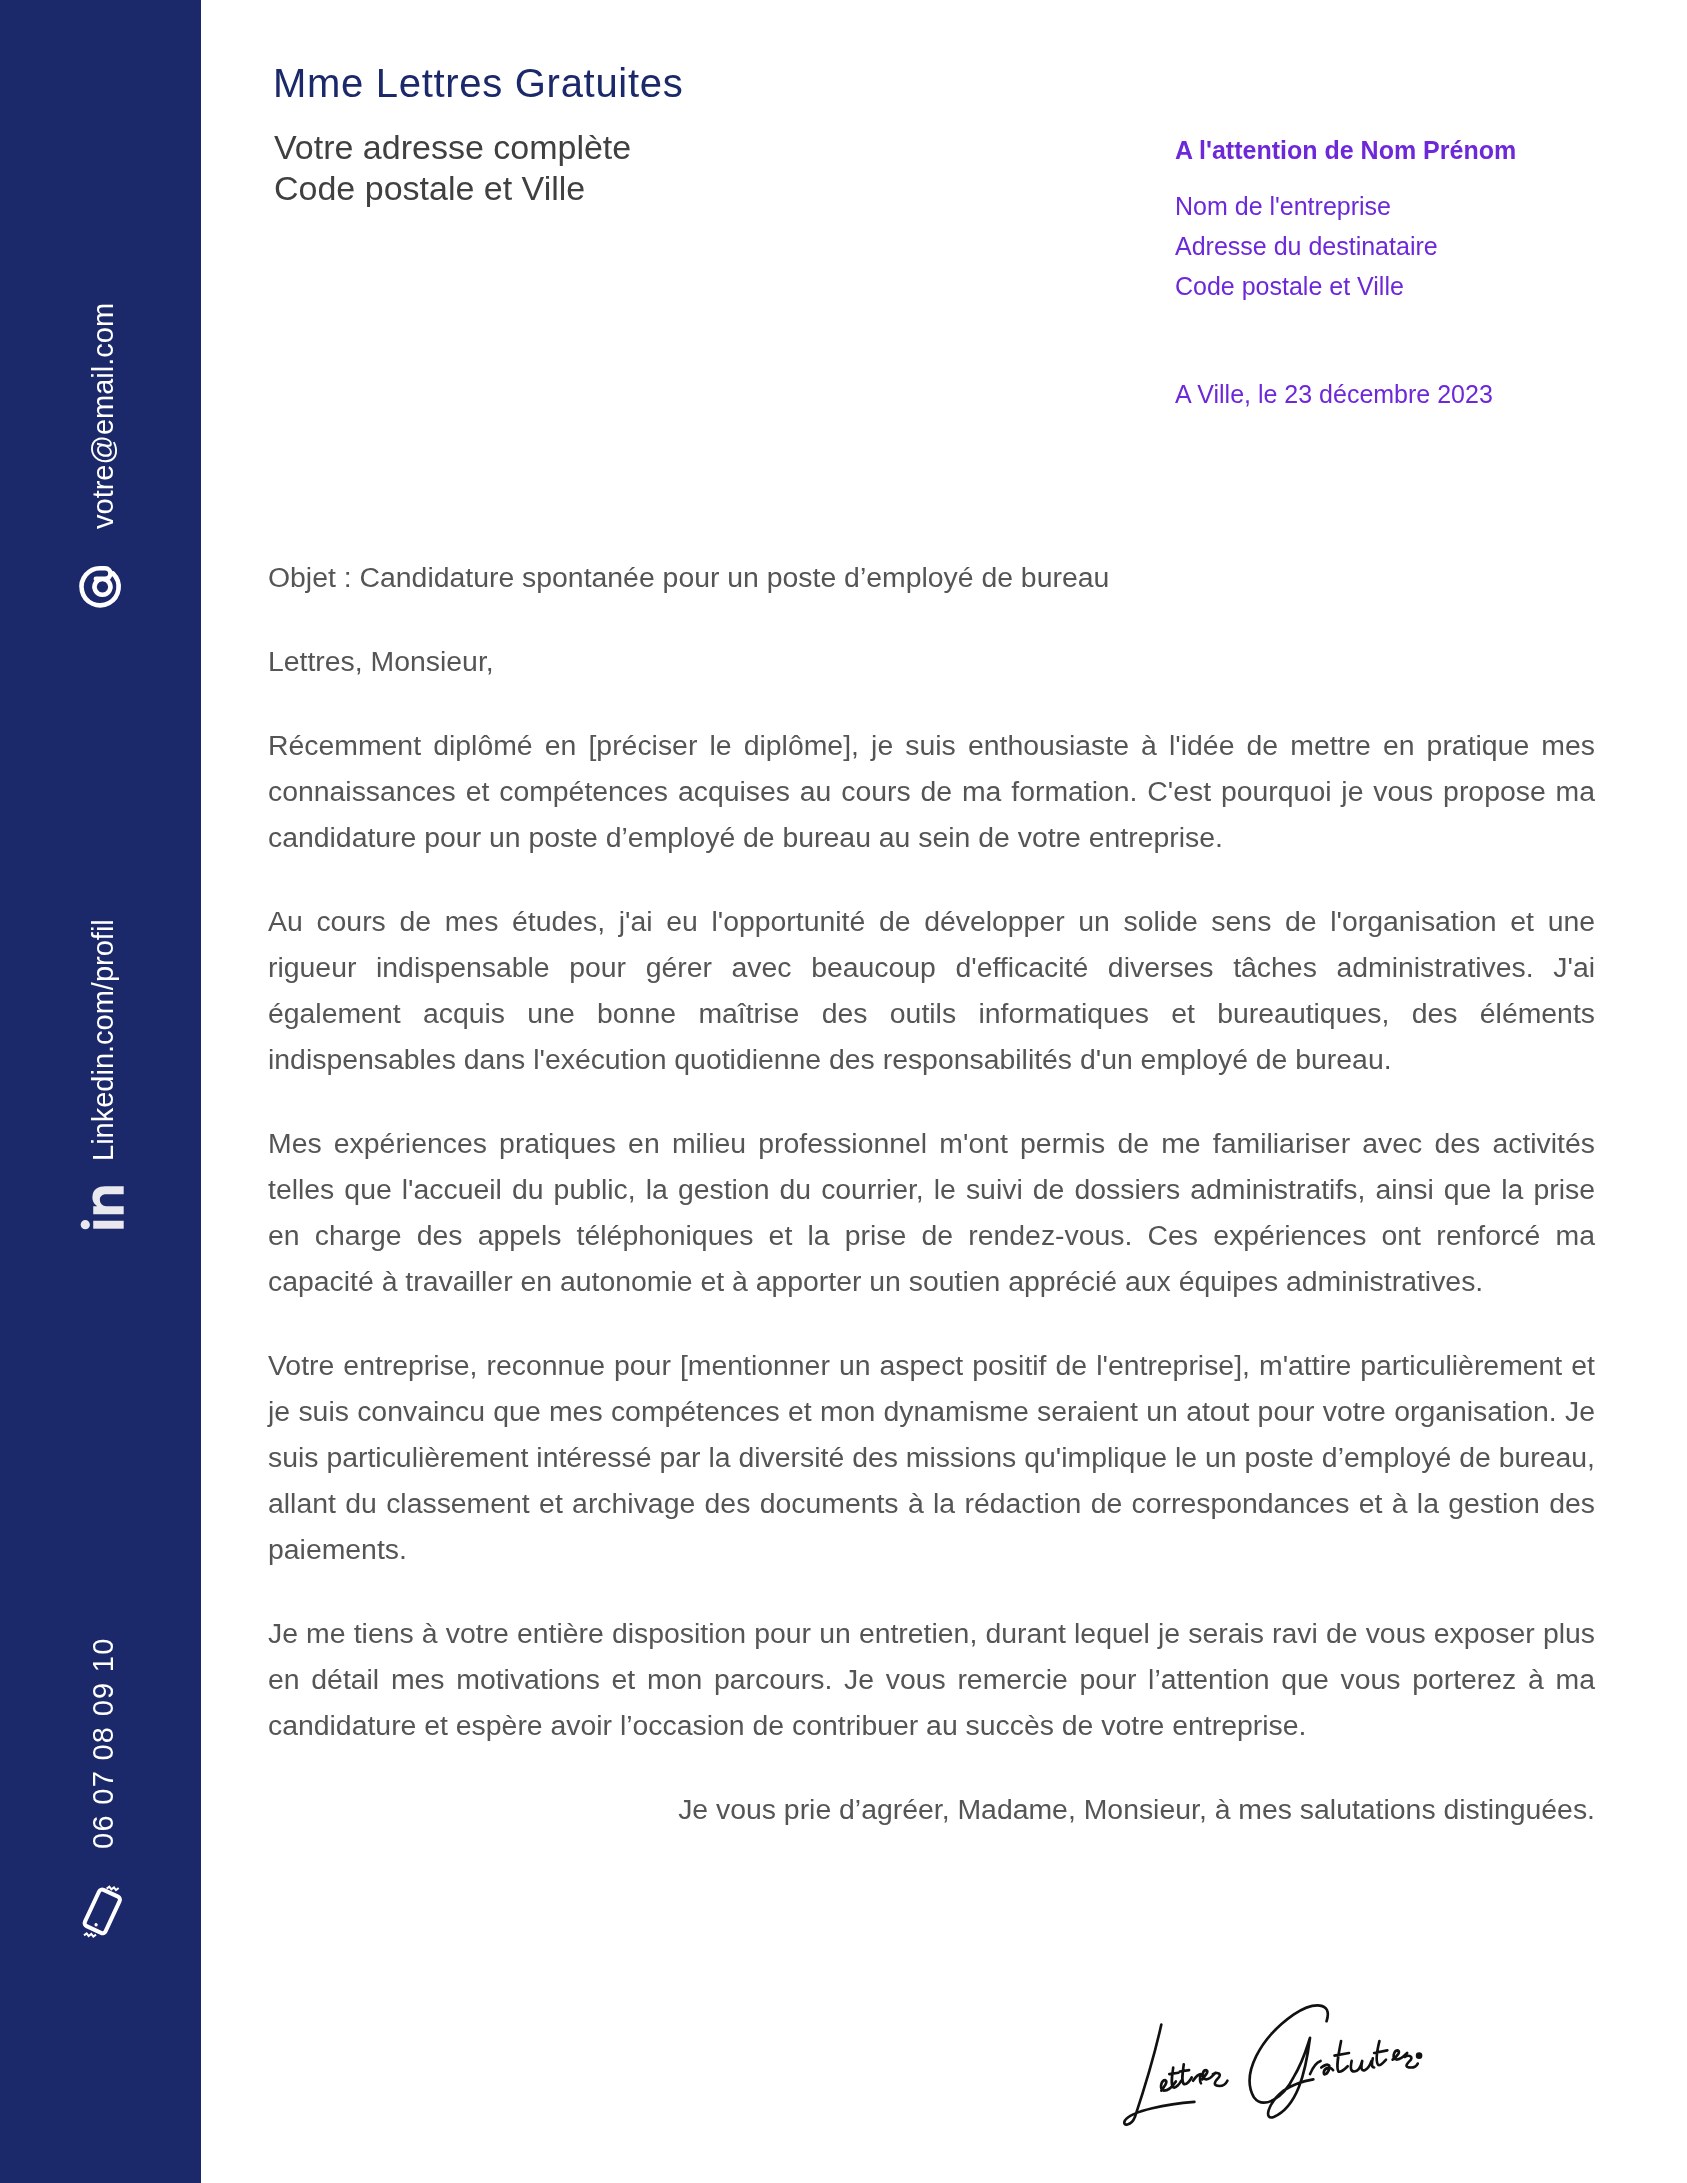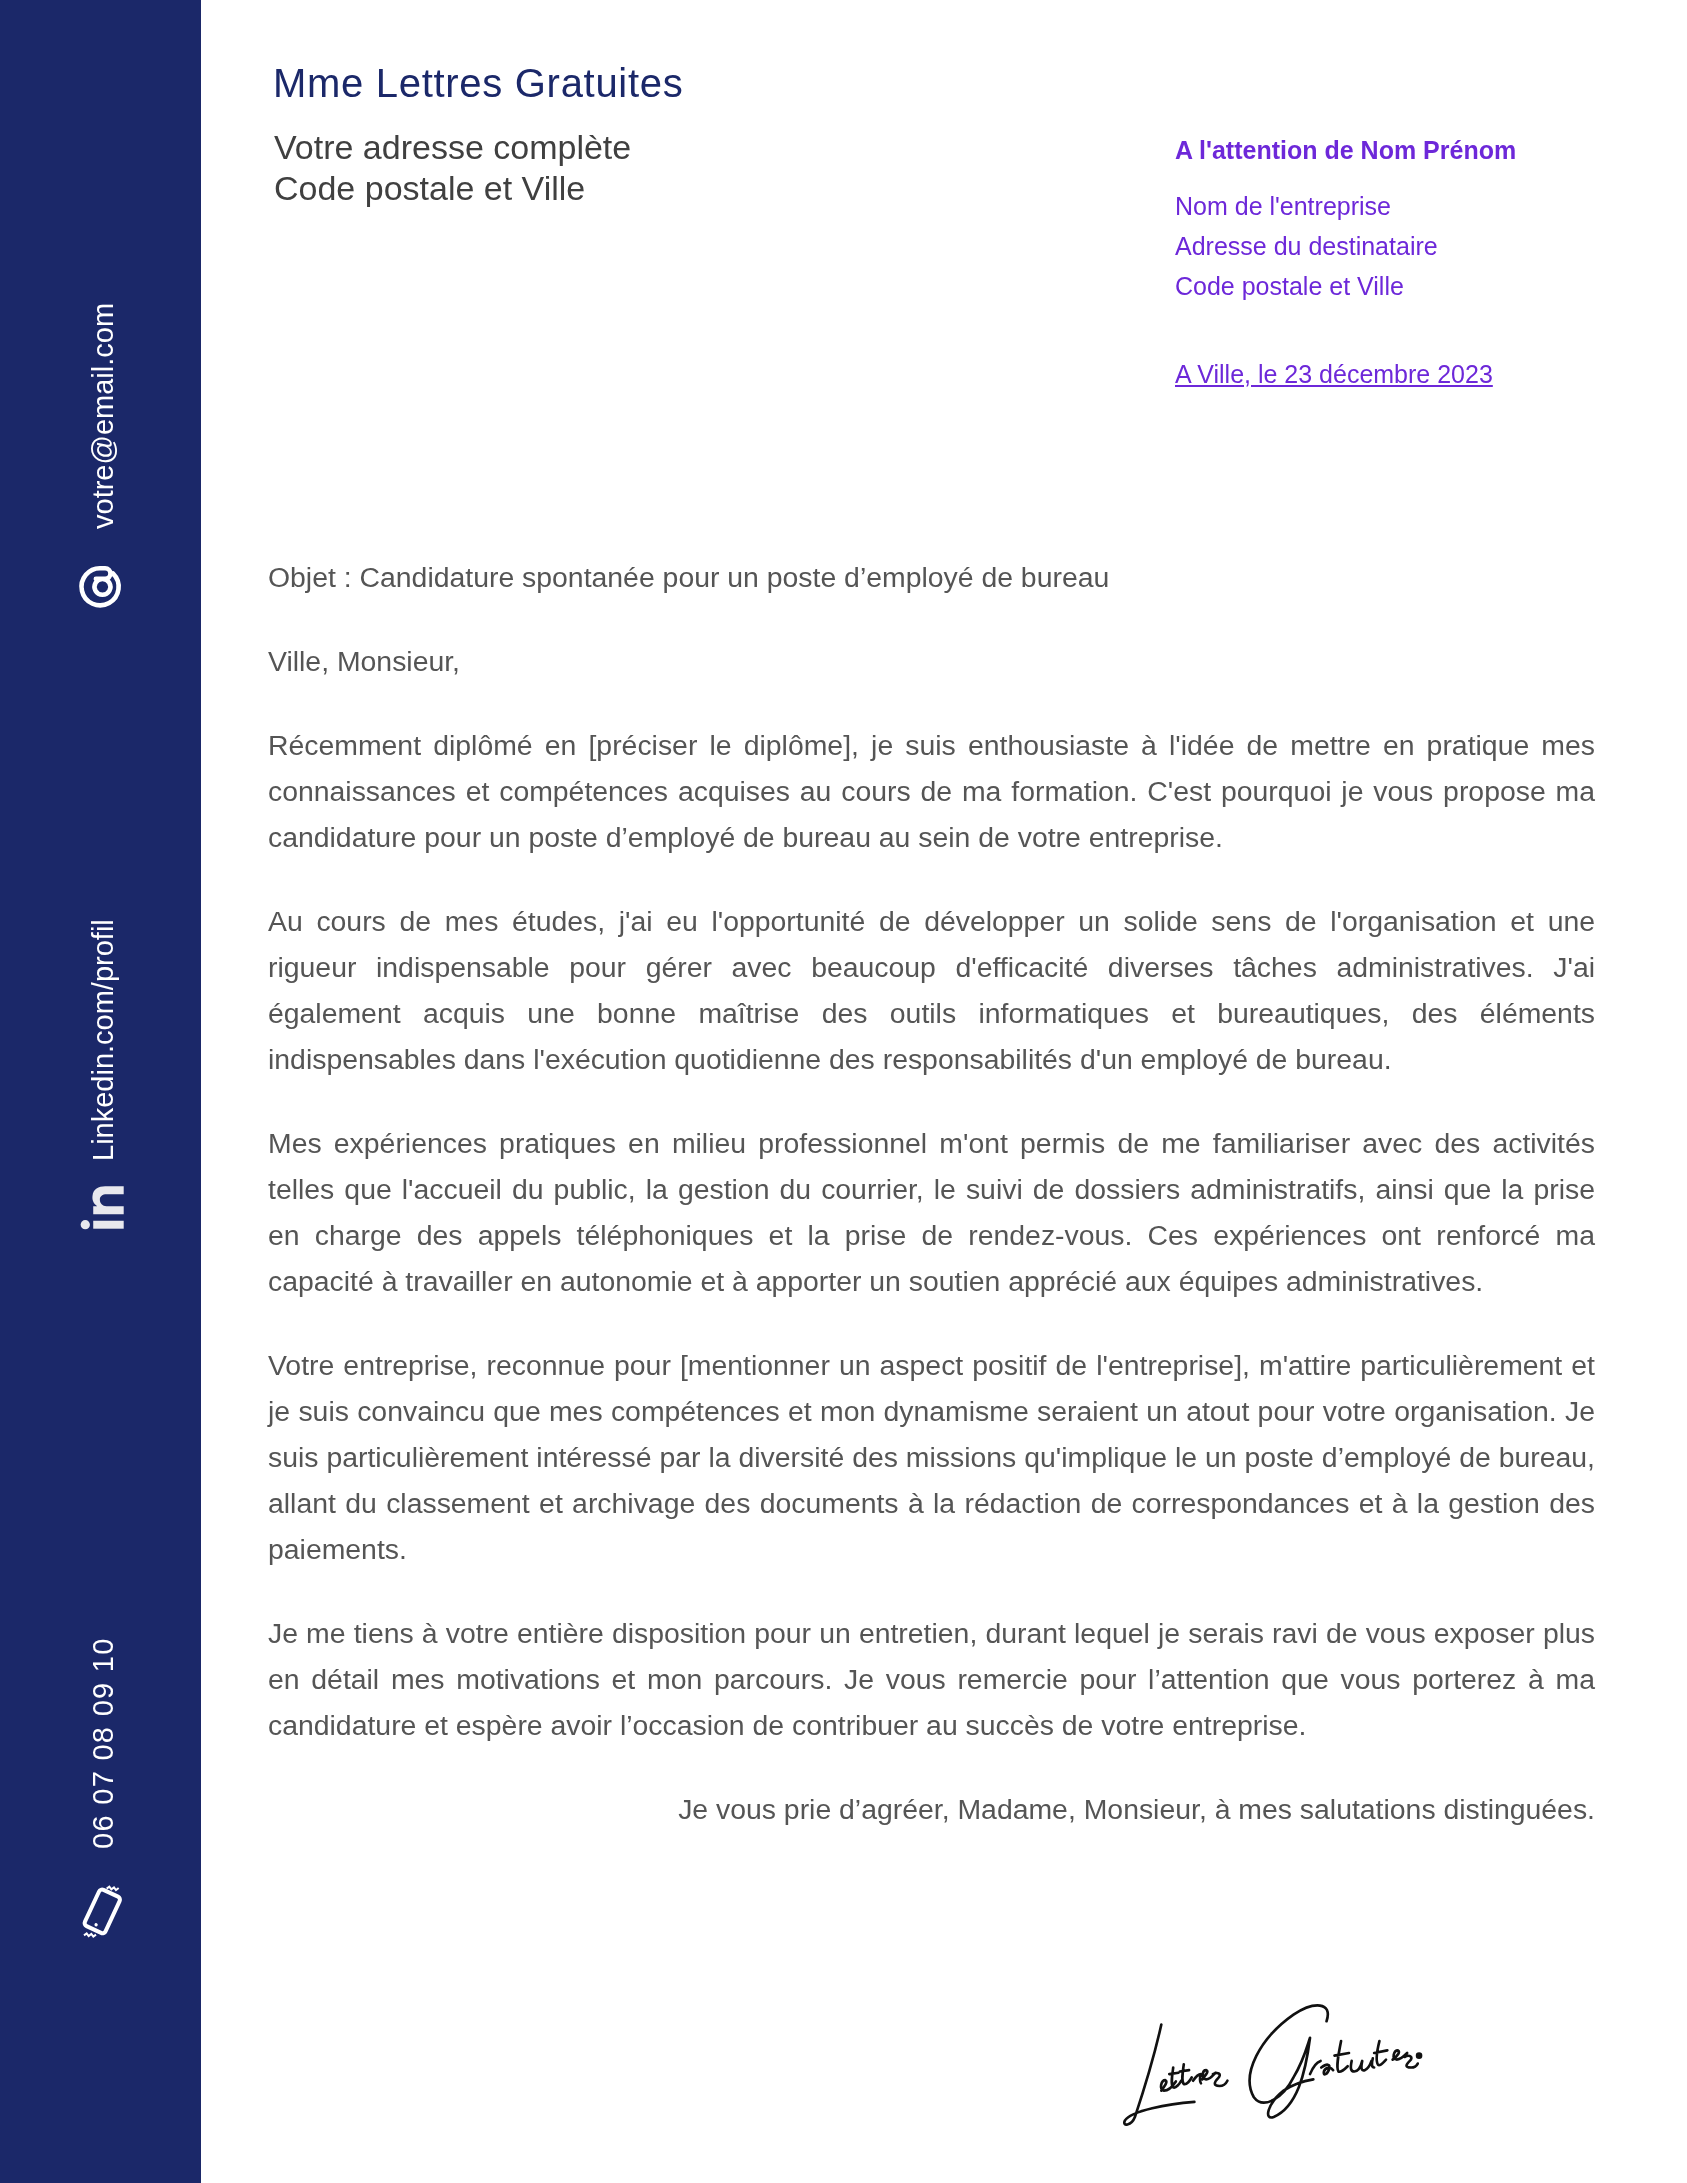--- a/index.html
+++ b/index.html
@@ -29,21 +29,21 @@
   .sicon.ph { top: 1879px; }
 
   .name {
     position: absolute; left: 273px; top: 61px;
     font-size: 40px; font-weight: normal; color: #1b2869; letter-spacing: 0.7px;
   }
   .sender { position: absolute; left: 274px; top: 127px; font-size: 34px; line-height: 41px; color: #404040; }
   .recipient { position: absolute; left: 1175px; top: 130px; font-size: 25px; color: #6d28d9; }
   .recipient .attn { font-weight: bold; line-height: 40px; margin-bottom: 16px; }
   .recipient .line { line-height: 40px; }
-  .recipient .date { margin-top: 48px; line-height: 40px; text-decoration: underline; }
+  .recipient .date { margin-top: 68px; line-height: 40px; }
 
   .body {
     position: absolute; left: 268px; top: 554px; width: 1327px;
     font-size: 28.4px; line-height: 46px; color: #555555;
   }
   .body p { margin: 0 0 38px 0; text-align: justify; }
   .body .subject { margin-bottom: 38px; }
   .body .salutation { margin-bottom: 38px; }
   .body .closing { text-align: right; }
 
@@ -91,21 +91,21 @@
 <div class="recipient">
   <div class="attn">A l'attention de Nom Prénom</div>
   <div class="line">Nom de l'entreprise</div>
   <div class="line">Adresse du destinataire</div>
   <div class="line">Code postale et Ville</div>
   <div class="date">A Ville, le 23 décembre 2023</div>
 </div>
 
 <div class="body">
   <p class="subject">Objet : Candidature spontanée pour un poste d’employé de bureau</p>
-  <p class="salutation">Ville, Monsieur,</p>
+  <p class="salutation">Lettres, Monsieur,</p>
   <p>Récemment diplômé en [préciser le diplôme], je suis enthousiaste à l'idée de mettre en pratique mes connaissances et compétences acquises au cours de ma formation. C'est pourquoi je vous propose ma candidature pour un poste d’employé de bureau au sein de votre entreprise.</p>
   <p>Au cours de mes études, j'ai eu l'opportunité de développer un solide sens de l'organisation et une rigueur indispensable pour gérer avec beaucoup d'efficacité diverses tâches administratives. J'ai également acquis une bonne maîtrise des outils informatiques et bureautiques, des éléments indispensables dans l'exécution quotidienne des responsabilités d'un employé de bureau.</p>
   <p>Mes expériences pratiques en milieu professionnel m'ont permis de me familiariser avec des activités telles que l'accueil du public, la gestion du courrier, le suivi de dossiers administratifs, ainsi que la prise en charge des appels téléphoniques et la prise de rendez-vous. Ces expériences ont renforcé ma capacité à travailler en autonomie et à apporter un soutien apprécié aux équipes administratives.</p>
   <p>Votre entreprise, reconnue pour [mentionner un aspect positif de l'entreprise], m'attire particulièrement et je suis convaincu que mes compétences et mon dynamisme seraient un atout pour votre organisation. Je suis particulièrement intéressé par la diversité des missions qu'implique le un poste d’employé de bureau, allant du classement et archivage des documents à la rédaction de correspondances et à la gestion des paiements.</p>
   <p>Je me tiens à votre entière disposition pour un entretien, durant lequel je serais ravi de vous exposer plus en détail mes motivations et mon parcours. Je vous remercie pour l’attention que vous porterez à ma candidature et espère avoir l’occasion de contribuer au succès de votre entreprise.</p>
   <p class="closing">Je vous prie d’agréer, Madame, Monsieur, à mes salutations distinguées.</p>
 </div>
 
 <div class="signature">
   <svg width="397" height="152" viewBox="0 0 600 230">

